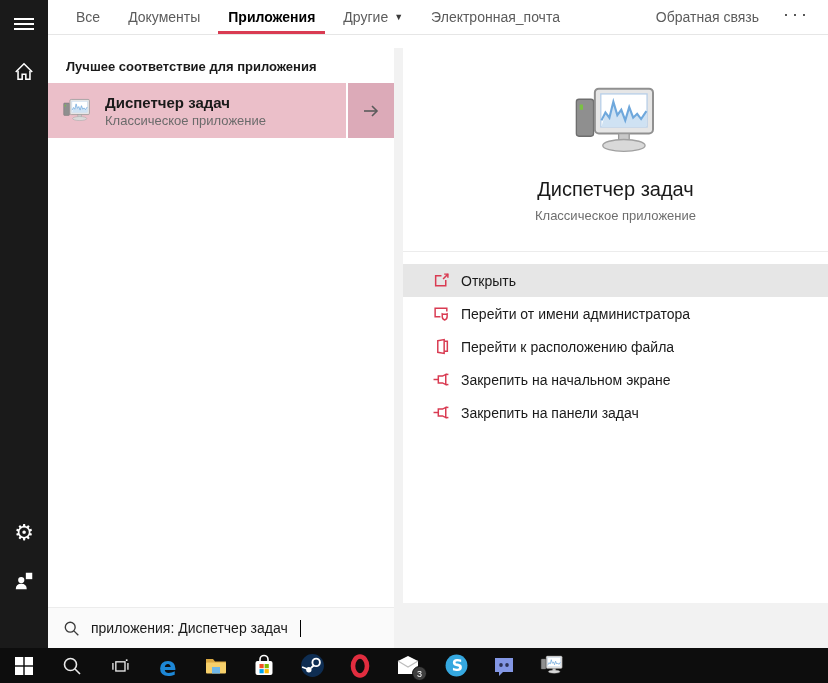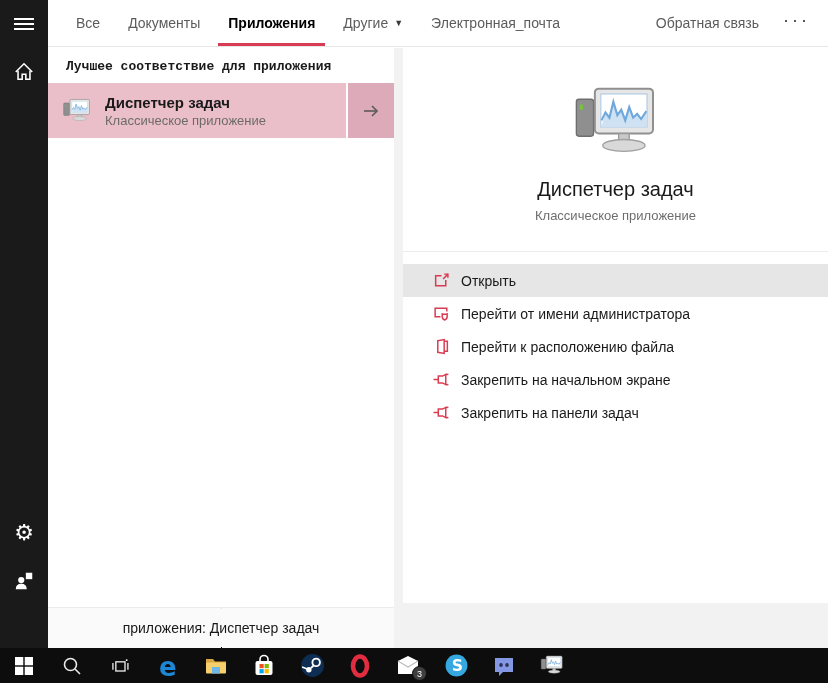--- a/index.html
+++ b/index.html
@@ -21,43 +21,43 @@
 
   
   .sidebar{position:absolute;left:0;top:0;width:48px;height:648px;background:var(--sidebar-bg);display:flex;flex-direction:column;align-items:center;}
   .side-btn{width:48px;height:48px;display:flex;align-items:center;justify-content:center;cursor:pointer;}
   .side-spacer{flex:1;}
   .side-bottom-pad{height:43px;}
   .hamburger div{width:20px;height:2px;background:#fff;margin:3px 0;}
   .gear-glyph{color:#fff;font-size:22px;line-height:1;font-family:"DejaVu Sans",sans-serif;}
 
   
-  .tabbar{position:absolute;left:48px;top:0;right:0;height:47px;background:#fff;border-bottom:1px solid #e6e6e6;display:flex;align-items:stretch;padding-left:18px;}
+  .tabbar{position:absolute;left:48px;top:0;right:0;height:35px;background:#fff;border-bottom:1px solid #e6e6e6;display:flex;align-items:stretch;padding-left:18px;}
   .tab{display:flex;align-items:center;gap:6px;padding:0 10px;margin-right:8px;font-size:14px;color:var(--tab-dim);border-top:3px solid transparent;border-bottom:3px solid transparent;cursor:pointer;white-space:nowrap;}
   .tab.active{color:#000;font-weight:bold;border-bottom-color:var(--accent);}
   .tab .caret-down{font-size:9px;color:#3a3a3a;}
   .tab-right{margin-left:auto;display:flex;align-items:center;}
   .feedback{font-size:14px;color:var(--tab-dim);padding:0 10px;cursor:pointer;white-space:nowrap;}
   .more-dots{font-size:18px;letter-spacing:3px;color:#3a3a3a;padding:0 18px 6px 14px;cursor:pointer;}
 
   
   .main-bg{position:absolute;left:48px;top:48px;right:0;bottom:35px;background:var(--gray-bg);}
 
   
   .left-col{position:absolute;left:48px;top:48px;width:346px;bottom:35px;background:#fff;}
-  .bm-heading{padding:11px 18px 9px 18px;font-size:13px;font-weight:bold;color:var(--txt);font-family:Liberation Mono, monospace;}
+  .bm-heading{padding:11px 18px 9px 18px;font-size:13px;font-weight:bold;color:var(--txt);}
   .bm-item{height:55px;background:var(--pink);display:flex;align-items:stretch;cursor:pointer;}
   .bm-main{flex:1;display:flex;align-items:center;gap:12px;padding-left:13px;min-width:0;}
   .bm-texts{display:flex;flex-direction:column;gap:2px;}
   .bm-title{font-size:15px;font-weight:bold;color:var(--txt);}
   .bm-sub{font-size:13px;color:#6b6b6b;}
   .bm-arrow{width:48px;background:var(--pink-dark);border-left:2px solid #fff;display:flex;align-items:center;justify-content:center;cursor:pointer;}
 
   
-  .search-bar{position:absolute;left:0;bottom:0;width:100%;height:41px;background:#fafafa;border-top:1px solid #ececec;display:flex;align-items:center;gap:11px;padding:0 15px;cursor:text;flex-direction:column;}
+  .search-bar{position:absolute;left:0;bottom:0;width:100%;height:41px;background:#fafafa;border-top:1px solid #ececec;display:flex;align-items:center;gap:11px;padding:0 15px;cursor:text;}
   .search-text{font-size:14px;color:var(--txt);white-space:nowrap;}
   .caret{display:inline-block;width:1px;height:17px;background:#000;margin-left:1px;vertical-align:middle;}
 
   
   .right-col{position:absolute;left:403px;top:48px;width:425px;height:555px;background:#fff;display:flex;flex-direction:column;align-items:center;padding-top:38px;}
   .pv-title{margin-top:18px;font-size:20px;color:var(--txt);}
   .pv-sub{margin-top:7px;font-size:13px;color:var(--txt-dim);}
   .pv-divider{width:100%;border-top:1px solid #ececec;margin-top:28px;}
   .actions{width:100%;margin-top:12px;}
   .action{height:33px;display:flex;align-items:center;gap:11px;padding-left:30px;font-size:14px;color:var(--txt);cursor:pointer;}

